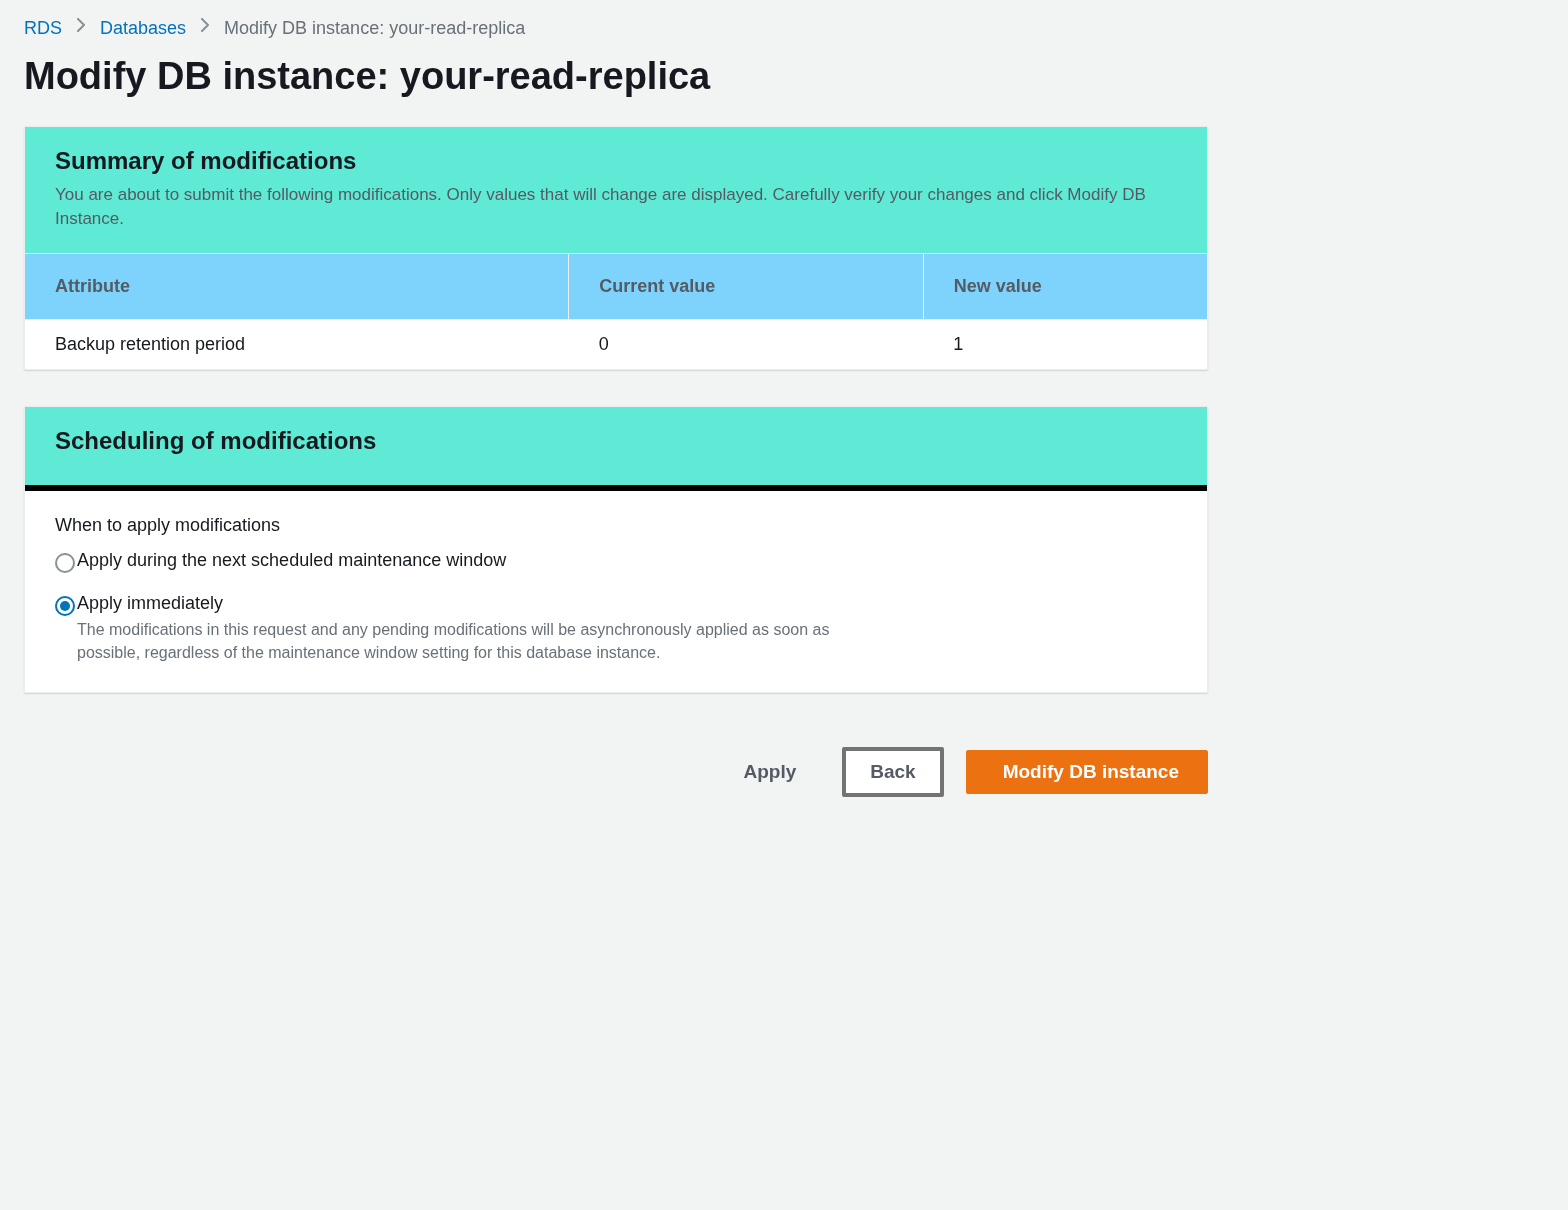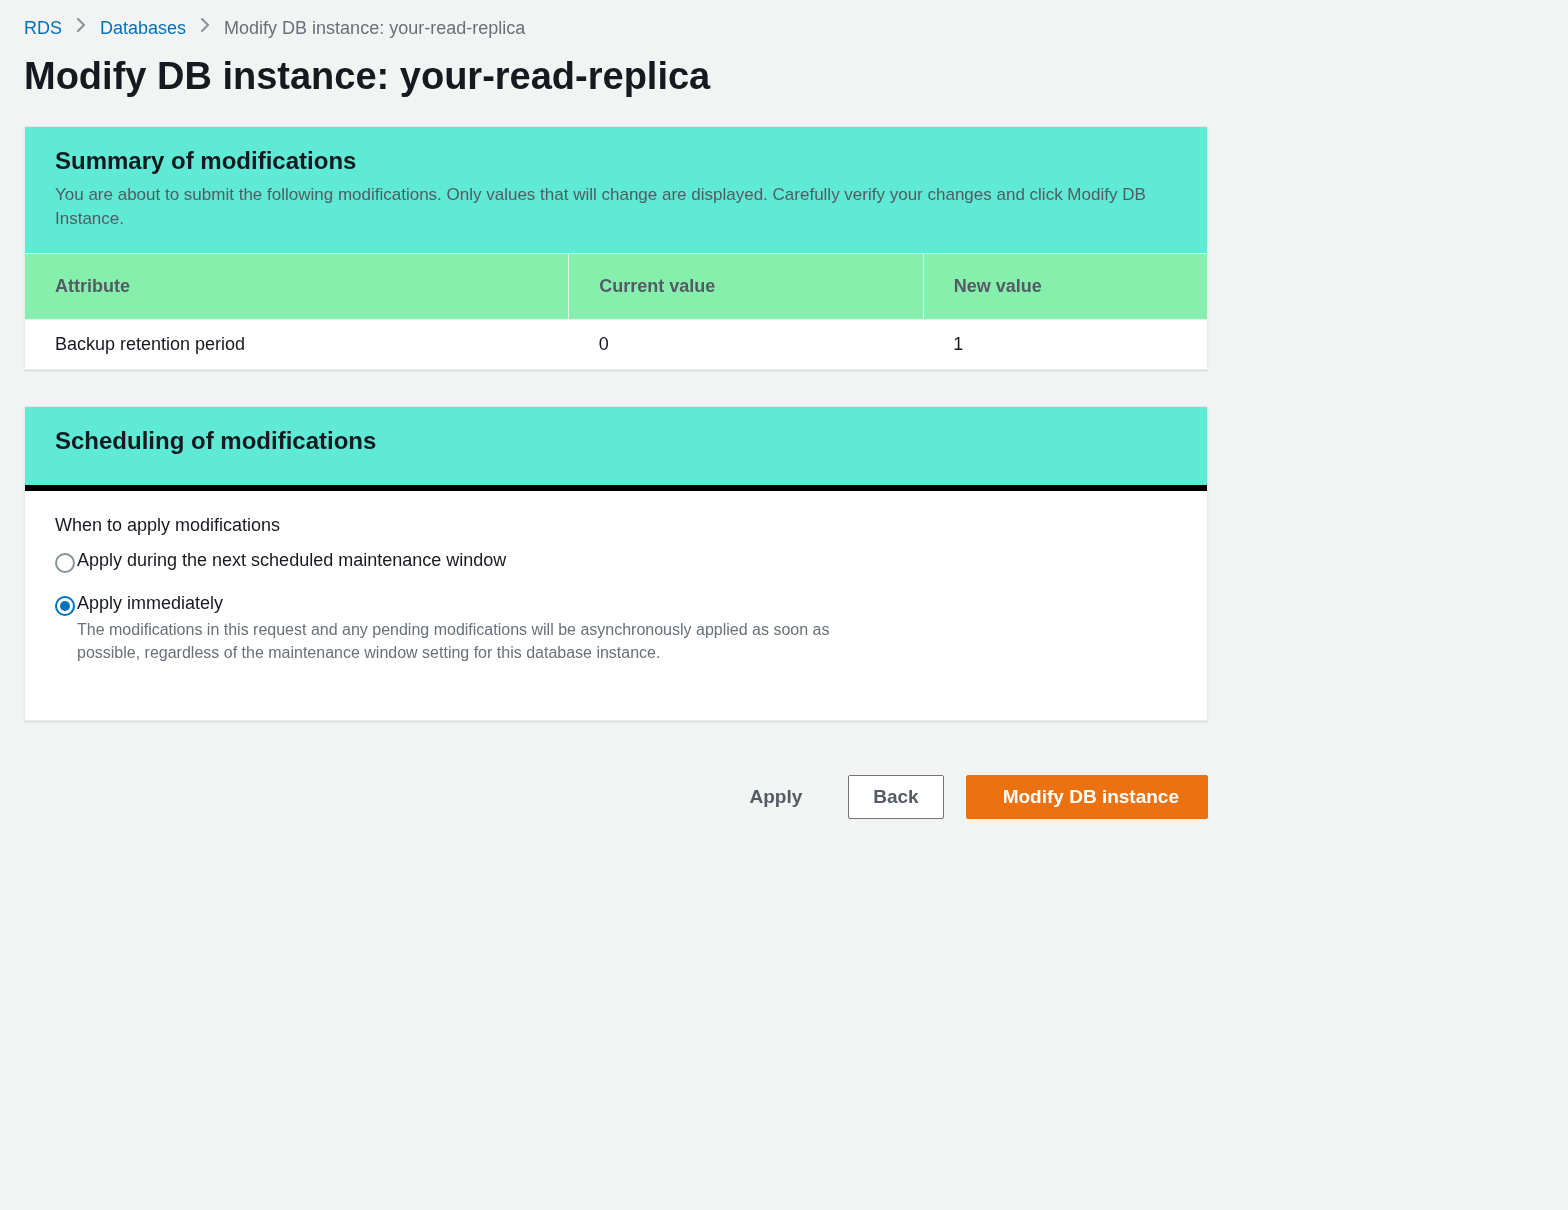--- a/index.html
+++ b/index.html
@@ -56,29 +56,29 @@
     width: 100%;
     border-collapse: collapse;
   }
   table.mods thead th {
     text-align: left;
     font-size: 18px;
     font-weight: 700;
     color: #545b64;
     padding: 22px 30px;
     border-bottom: 1px solid #eaeded;
-    background: #86efac;
+    background: #7dd3fc;
   }
   table.mods thead th + th { border-left: 1px solid #eaeded; }
   table.mods tbody td {
     font-size: 18px;
     color: #16191f;
     padding: 14px 30px;
   }
-  .panel-body { padding: 24px 30px 44px 30px; }
+  .panel-body { padding: 24px 30px 24px 30px; }
   .field-label {
     font-size: 18px;
     color: #16191f;
     margin-bottom: 14px;
   }
   .radio-row {
     display: flex;
     align-items: flex-start;
     gap: 2px;
     margin-bottom: 18px;
@@ -125,21 +125,21 @@
     font-size: 19px;
     font-weight: 700;
     padding: 10px 24px;
     border-radius: 2px;
     cursor: pointer;
     border: none;
     background: transparent;
   }
   .btn-link { color: #545b64; }
   .btn-normal {
-    border: 1px solid #737373;
+    border: 4px solid #737373;
     color: #545b64;
     background: #fff;
   }
   .btn-primary {
     background: #ec7211;
     border: 1px solid #ec7211;
     color: #fff;
     padding-left: 36px; padding-right: 28px;
   }
 </style>
@@ -194,21 +194,21 @@
   <div class="panel-body">
     <div class="field-label">When to apply modifications</div>
 
     <label class="radio-row">
       <span class="radio-outer"></span>
       <span class="radio-text">
         <div class="opt-title">Apply during the next scheduled maintenance window</div>
       </span>
     </label>
 
-    <label class="radio-row" style="margin-bottom:12px;">
+    <label class="radio-row" style="margin-bottom:4px;">
       <span class="radio-outer selected"></span>
       <span class="radio-text">
         <div class="opt-title">Apply immediately</div>
         <div class="opt-desc">The modifications in this request and any pending modifications will be asynchronously applied as soon as possible, regardless of the maintenance window setting for this database instance.</div>
       </span>
     </label>
   </div>
 </section>
 
 <div class="footer-actions">

